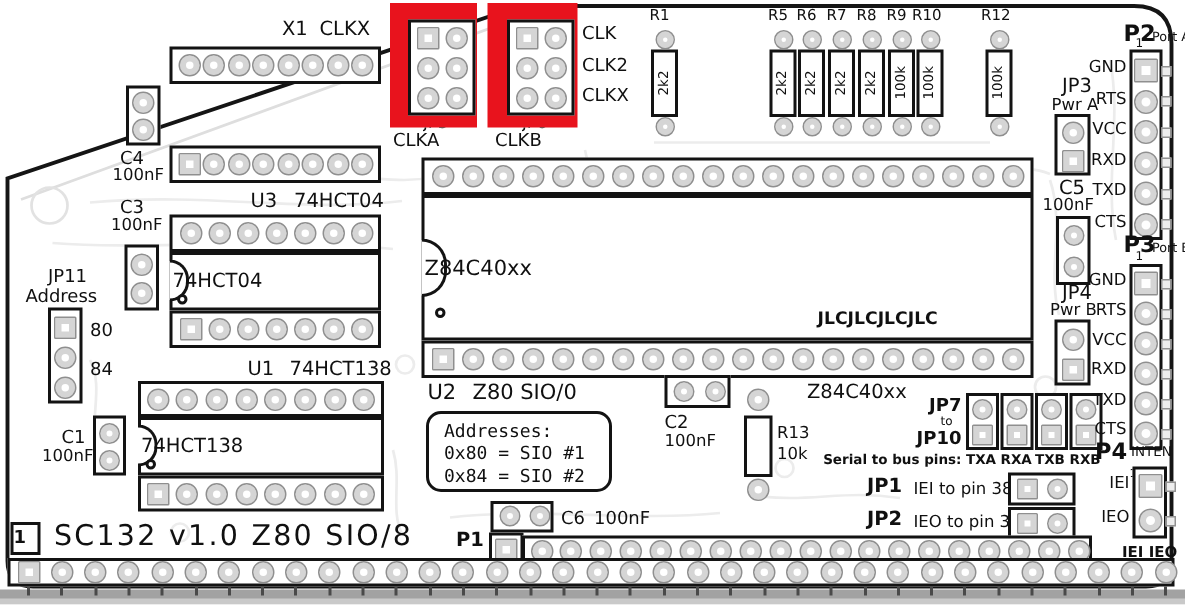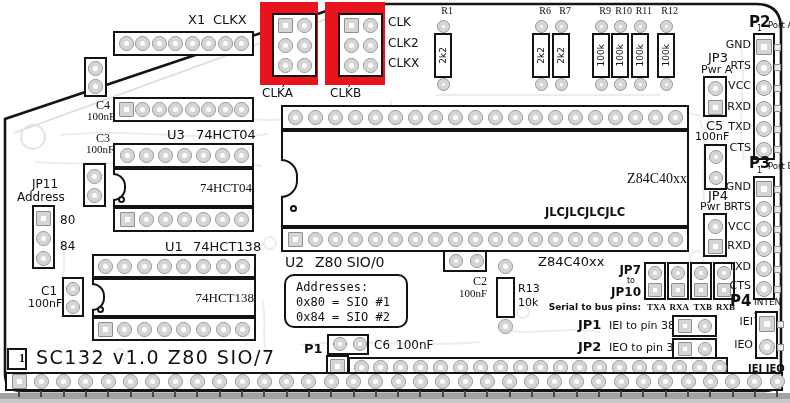--- a/index.html
+++ b/index.html
@@ -1,21 +1,21 @@
 <!DOCTYPE html>
 <html><head>
 <meta charset="utf-8">
 <style>
   html,body{margin:0;padding:0;background:#fff;}
   #stage{position:relative;width:790px;height:403px;overflow:hidden;background:#fff;
          font-family:"DejaVu Sans",sans-serif;color:#111;}
   #stage svg{position:absolute;left:0;top:0;}
   .t{position:absolute;white-space:nowrap;color:#101010;line-height:1.05;font-size:12px;}
   .b{font-weight:bold;}
-  .ctr{text-align:right;font-family:Liberation Serif, serif;}
+  .ctr{text-align:left;}
   .rt{text-align:right;}
   .f8{font-size:8px;}.f9{font-size:9px;}.f10{font-size:10px;}.f11{font-size:11px;}
   .f12{font-size:12px;}.f13{font-size:13px;}.f14{font-size:14px;}.f15{font-size:15px;}
   .obox{position:absolute;border:2px solid #131313;background:#fff;box-sizing:border-box;}
   .rnd{border-radius:10px;}
   .prow{position:absolute;}
   .pad{position:absolute;box-sizing:border-box;border:1px solid #8f8f8f;background:#fff;
        border-radius:50%;box-shadow:inset 0 0 0 4px #d5d5d5;}
   .pad.sq{border-radius:1px;}
   .stub{position:absolute;width:7px;height:7px;border:1px solid #929292;background:#ededed;box-sizing:border-box;}
@@ -213,62 +213,72 @@
   <div class="res" style="left:433px">
     <div class="t f10 ctr" style="left:0;top:0;width:20px">R1</div>
     <div class="rbody">
         <span class="rval">2k2</span>
       </div>
     <div class="prow" style="left:0;top:0;width:20px;height:88px">
         <div class="pad" style="height: 13px; width: 13px; left: 3.5px; top: 13.5px;"></div>
         <div class="pad" style="height: 13px; width: 13px; left: 3.5px; top: 71.5px;"></div>
       </div>
   </div>
+  <div class="res" style="left:512px">
+    <div class="t f10 ctr" style="left:0;top:0;width:20px">R5</div>
+    <div class="rbody">
+        <span class="rval">2k2</span>
+      </div>
+    <div class="prow" style="left:0;top:0;width:20px;height:88px">
+        <div class="pad" style="height: 13px; width: 13px; left: 3.5px; top: 13.5px;"></div>
+        <div class="pad" style="height: 13px; width: 13px; left: 3.5px; top: 71.5px;"></div>
+      </div>
+  </div>
   <div class="res" style="left:531px">
     <div class="t f10 ctr" style="left:0;top:0;width:20px">R6</div>
     <div class="rbody">
         <span class="rval">2k2</span>
       </div>
     <div class="prow" style="left:0;top:0;width:20px;height:88px">
         <div class="pad" style="height: 13px; width: 13px; left: 3.5px; top: 13.5px;"></div>
         <div class="pad" style="height: 13px; width: 13px; left: 3.5px; top: 71.5px;"></div>
       </div>
   </div>
   <div class="res" style="left:551px">
     <div class="t f10 ctr" style="left:0;top:0;width:20px">R7</div>
     <div class="rbody">
         <span class="rval">2k2</span>
       </div>
     <div class="prow" style="left:0;top:0;width:20px;height:88px">
         <div class="pad" style="height: 13px; width: 13px; left: 3.5px; top: 13.5px;"></div>
         <div class="pad" style="height: 13px; width: 13px; left: 3.5px; top: 71.5px;"></div>
       </div>
   </div>
+  <div class="res" style="left:571px">
+    <div class="t f10 ctr" style="left:0;top:0;width:20px">R8</div>
+    <div class="rbody">
+        <span class="rval">2k2</span>
+      </div>
+    <div class="prow" style="left:0;top:0;width:20px;height:88px">
+        <div class="pad" style="height: 13px; width: 13px; left: 3.5px; top: 13.5px;"></div>
+        <div class="pad" style="height: 13px; width: 13px; left: 3.5px; top: 71.5px;"></div>
+      </div>
+  </div>
   <div class="res" style="left:591px">
     <div class="t f10 ctr" style="left:0;top:0;width:20px">R9</div>
     <div class="rbody">
         <span class="rval">100k</span>
       </div>
     <div class="prow" style="left:0;top:0;width:20px;height:88px">
         <div class="pad" style="height: 13px; width: 13px; left: 3.5px; top: 13.5px;"></div>
         <div class="pad" style="height: 13px; width: 13px; left: 3.5px; top: 71.5px;"></div>
       </div>
   </div>
   <div class="res" style="left:610px">
     <div class="t f10 ctr" style="left:-2px;top:0;width:24px">R10</div>
-    <div class="rbody">
-        <span class="rval">100k</span>
-      </div>
-    <div class="prow" style="left:0;top:0;width:20px;height:88px">
-        <div class="pad" style="height: 13px; width: 13px; left: 3.5px; top: 13.5px;"></div>
-        <div class="pad" style="height: 13px; width: 13px; left: 3.5px; top: 71.5px;"></div>
-      </div>
-  </div>
-  <div class="res" style="left:630px">
-    <div class="t f10 ctr" style="left:-2px;top:0;width:24px">R11</div>
     <div class="rbody">
         <span class="rval">100k</span>
       </div>
     <div class="prow" style="left:0;top:0;width:20px;height:88px">
         <div class="pad" style="height: 13px; width: 13px; left: 3.5px; top: 13.5px;"></div>
         <div class="pad" style="height: 13px; width: 13px; left: 3.5px; top: 71.5px;"></div>
       </div>
   </div>
   <div class="res" style="left:656px">
     <div class="t f10 ctr" style="left:-2px;top:0;width:24px">R12</div>
@@ -476,21 +486,21 @@
     </div>
   <div class="t f10 b" style="left:748px;top:364px">IEI IEO</div>
 
   <div class="obox prow" style="left:327px;top:334px;width:42px;height:21px">
       <div class="pad" style="height: 14px; width: 14px; left: 4px; top: 1px;"></div>
       <div class="pad" style="height: 14px; width: 14px; left: 24px; top: 1px;"></div>
     </div>
   <div class="t f12" style="left:374px;top:339px">C6</div>
   <div class="t f12" style="left:396px;top:339px">100nF</div>
 
-  <div class="t f13 b" style="left:304px;top:342px">P1</div>
+  <div class="t f13 b" style="left:304px;top:354px">P1</div>
   <div class="obox prow" style="left:326px;top:355px;width:23px;height:23px">
       <div class="pad sq" style="height: 15px; width: 15px; left: 2px; top: 2px;"></div>
     </div>
   <div class="obox prow" style="left:348px;top:357px;width:380px;height:20px">
       <div class="pad" style="height: 15px; width: 15px; left: 3.5px; top: 0.5px;"></div>
       <div class="pad" style="height: 15px; width: 15px; left: 23.4px; top: 0.5px;"></div>
       <div class="pad" style="height: 15px; width: 15px; left: 43.3px; top: 0.5px;"></div>
       <div class="pad" style="height: 15px; width: 15px; left: 63.2px; top: 0.5px;"></div>
       <div class="pad" style="height: 15px; width: 15px; left: 83.1px; top: 0.5px;"></div>
       <div class="pad" style="height: 15px; width: 15px; left: 103px; top: 0.5px;"></div>
@@ -505,21 +515,21 @@
       <div class="pad" style="height: 15px; width: 15px; left: 282.1px; top: 0.5px;"></div>
       <div class="pad" style="height: 15px; width: 15px; left: 302px; top: 0.5px;"></div>
       <div class="pad" style="height: 15px; width: 15px; left: 321.9px; top: 0.5px;"></div>
       <div class="pad" style="height: 15px; width: 15px; left: 341.8px; top: 0.5px;"></div>
       <div class="pad" style="height: 15px; width: 15px; left: 361.7px; top: 0.5px;"></div>
     </div>
 
   <div class="obox" style="left:7px;top:348px;width:20px;height:22px">
     <div class="t f12 b ctr" style="left:0;top:2px;width:16px">1</div>
   </div>
-  <div class="t" style="left:36px;top:348px;font-size:19px;letter-spacing:1.5px">SC132 v1.0 Z80 SIO/7</div>
+  <div class="t" style="left:36px;top:348px;font-size:19px;letter-spacing:1.5px">SC132 v1.0 Z80 SIO/8</div>
 
   <div class="obox prow" style="left:5px;top:372px;width:778px;height:19px">
       <div class="pad sq" style="height: 15px; width: 15px; left: 4.5px; top: 0px;"></div>
       <div class="tick" style="left: 11px; top: 17px;"></div>
       <div class="pad" style="height: 15px; width: 15px; left: 26.8px; top: 0px;"></div>
       <div class="tick" style="left: 33.3px; top: 17px;"></div>
       <div class="pad" style="height: 15px; width: 15px; left: 49.1px; top: 0px;"></div>
       <div class="tick" style="left: 55.6px; top: 17px;"></div>
       <div class="pad" style="height: 15px; width: 15px; left: 71.4px; top: 0px;"></div>
       <div class="tick" style="left: 77.9px; top: 17px;"></div>

